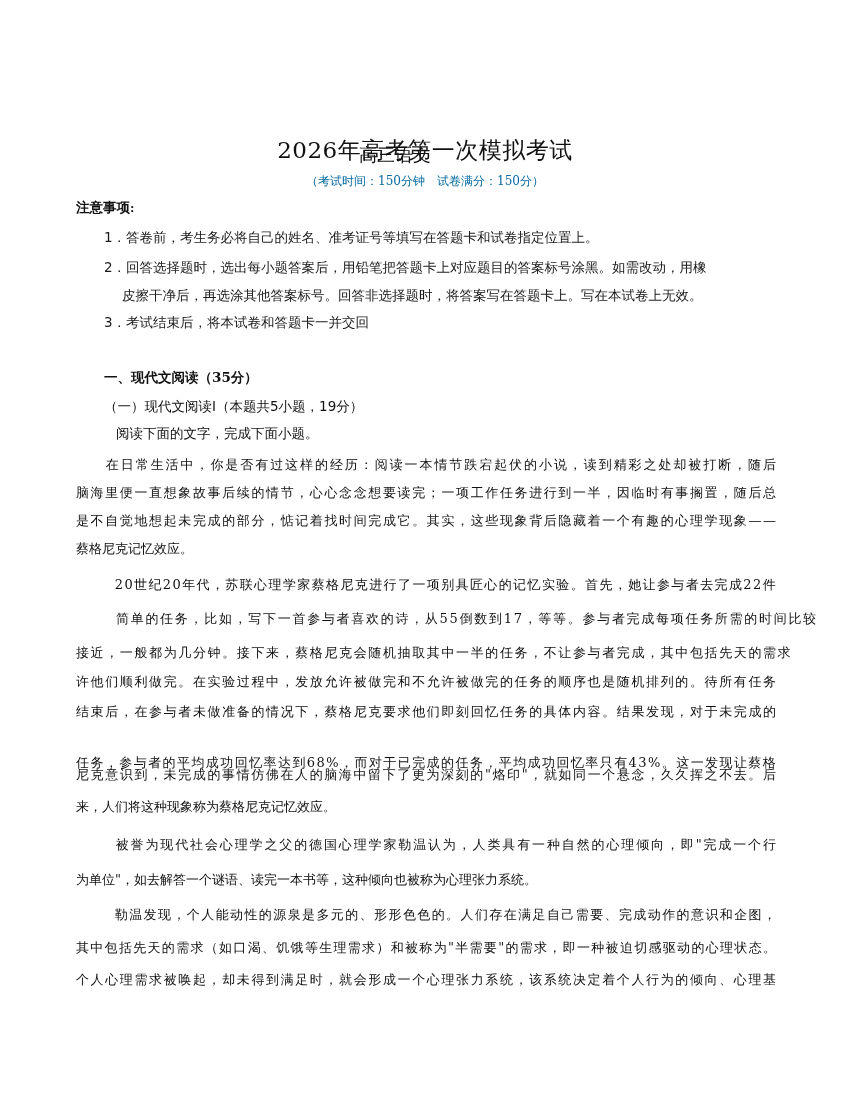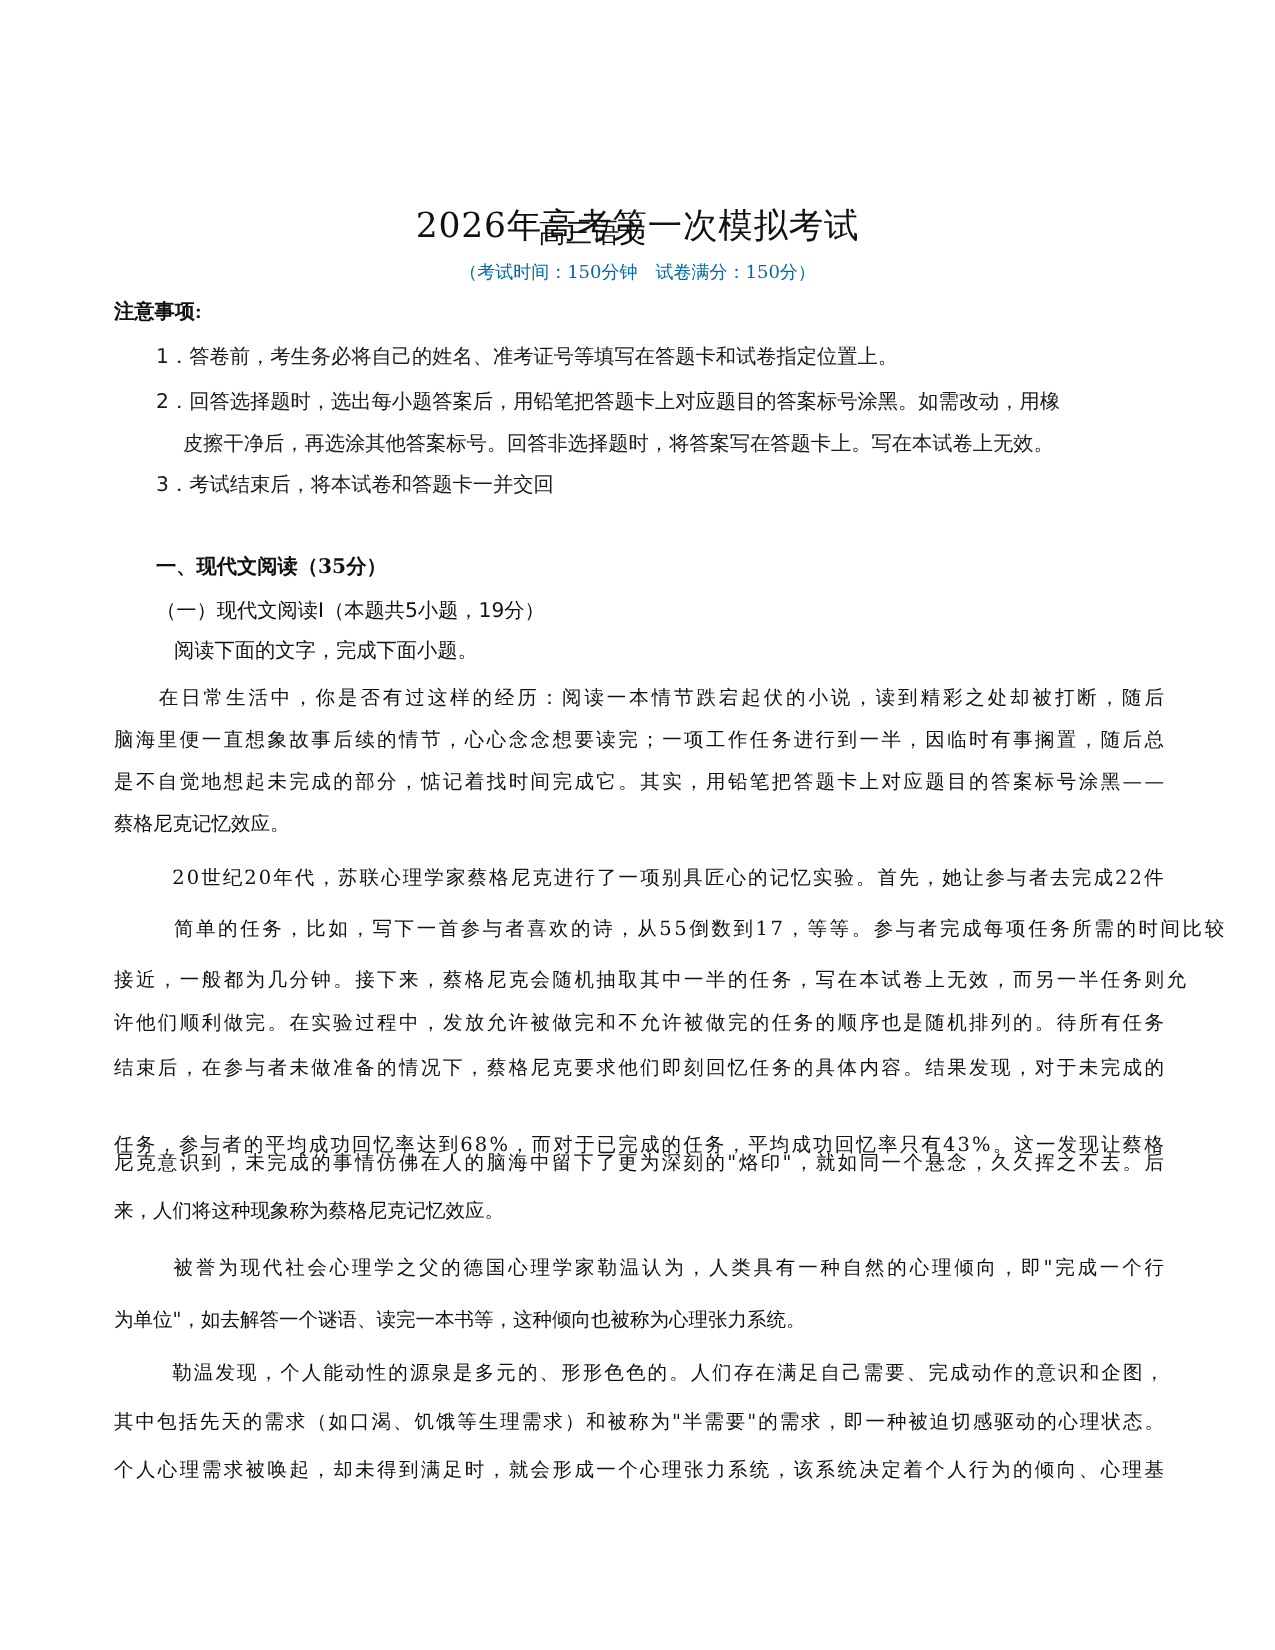--- a/index.html
+++ b/index.html
@@ -53,26 +53,26 @@
 <div class="abs notice" style="left:104px; top:259px;">2．回答选择题时，选出每小题答案后，用铅笔把答题卡上对应题目的答案标号涂黑。如需改动，用橡</div>
 <div class="abs notice" style="left:122px; top:287px;">皮擦干净后，再选涂其他答案标号。回答非选择题时，将答案写在答题卡上。写在本试卷上无效。</div>
 <div class="abs notice" style="left:104px; top:314px;">3．考试结束后，将本试卷和答题卡一并交回</div>
 
 <div class="abs sec-head">一、现代文阅读（35分）</div>
 <div class="abs sub-head">（一）现代文阅读Ⅰ（本题共5小题，19分）</div>
 <div class="abs instr">阅读下面的文字，完成下面小题。</div>
 
 <div class="abs" style="left: 76px; top: 456px; font-size: 13px; letter-spacing: 1.93478px;">　　在日常生活中，你是否有过这样的经历：阅读一本情节跌宕起伏的小说，读到精彩之处却被打断，随后</div>
 <div class="abs" style="left: 76px; top: 484px; font-size: 13px; letter-spacing: 1.61702px;">脑海里便一直想象故事后续的情节，心心念念想要读完；一项工作任务进行到一半，因临时有事搁置，随后总</div>
-<div class="abs" style="left: 76px; top: 512px; font-size: 13px; letter-spacing: 1.61702px;">是不自觉地想起未完成的部分，惦记着找时间完成它。其实，用铅笔把答题卡上对应题目的答案标号涂黑——</div>
+<div class="abs" style="left: 76px; top: 512px; font-size: 13px; letter-spacing: 1.61702px;">是不自觉地想起未完成的部分，惦记着找时间完成它。其实，这些现象背后隐藏着一个有趣的心理学现象——</div>
 <div class="abs" style="left:76px; top:540px; font-size:13px;">蔡格尼克记忆效应。</div>
 
 <div class="abs" style="left: 86px; top: 576px; font-size: 13px; letter-spacing: 1.38776px;">　　20世纪20年代，苏联心理学家蔡格尼克进行了一项别具匠心的记忆实验。首先，她让参与者去完成22件</div>
 <div class="abs" style="left: 76px; top: 610px; font-size: 13px; letter-spacing: 1.70833px; margin-left: 40px;">简单的任务，比如，写下一首参与者喜欢的诗，从55倒数到17，等等。参与者完成每项任务所需的时间比较</div>
-<div class="abs" style="left: 76px; top: 644px; font-size: 13px; letter-spacing: 1.61702px;">接近，一般都为几分钟。接下来，蔡格尼克会随机抽取其中一半的任务，写在本试卷上无效，而另一半任务则允</div>
+<div class="abs" style="left: 76px; top: 644px; font-size: 13px; letter-spacing: 1.61702px;">接近，一般都为几分钟。接下来，蔡格尼克会随机抽取其中一半的任务，不让参与者完成，其中包括先天的需求</div>
 <div class="abs" style="left: 76px; top: 673px; font-size: 13px; letter-spacing: 1.61702px;">许他们顺利做完。在实验过程中，发放允许被做完和不允许被做完的任务的顺序也是随机排列的。待所有任务</div>
 <div class="abs" style="left: 76px; top: 703px; font-size: 13px; letter-spacing: 1.61702px;">结束后，在参与者未做准备的情况下，蔡格尼克要求他们即刻回忆任务的具体内容。结果发现，对于未完成的</div>
 <div class="abs" style="left: 76px; top: 734px; font-size: 13px; letter-spacing: 1.42857px; margin-top: 20px;">任务，参与者的平均成功回忆率达到68%，而对于已完成的任务，平均成功回忆率只有43%。这一发现让蔡格</div>
 <div class="abs" style="left: 76px; top: 766px; font-size: 13px; letter-spacing: 1.60417px;">尼克意识到，未完成的事情仿佛在人的脑海中留下了更为深刻的"烙印"，就如同一个悬念，久久挥之不去。后</div>
 <div class="abs" style="left:76px; top:798px; font-size:13px;">来，人们将这种现象称为蔡格尼克记忆效应。</div>
 
 <div class="abs" style="left: 86px; top: 836px; font-size: 13px; letter-spacing: 1.86957px;">　　被誉为现代社会心理学之父的德国心理学家勒温认为，人类具有一种自然的心理倾向，即"完成一个行</div>
 <div class="abs" style="left:76px; top:871px; font-size:13px;">为单位"，如去解答一个谜语、读完一本书等，这种倾向也被称为心理张力系统。</div>
 
 <div class="abs" style="left: 86px; top: 906px; font-size: 13px; letter-spacing: 1.40426px;">　　勒温发现，个人能动性的源泉是多元的、形形色色的。人们存在满足自己需要、完成动作的意识和企图，</div>

